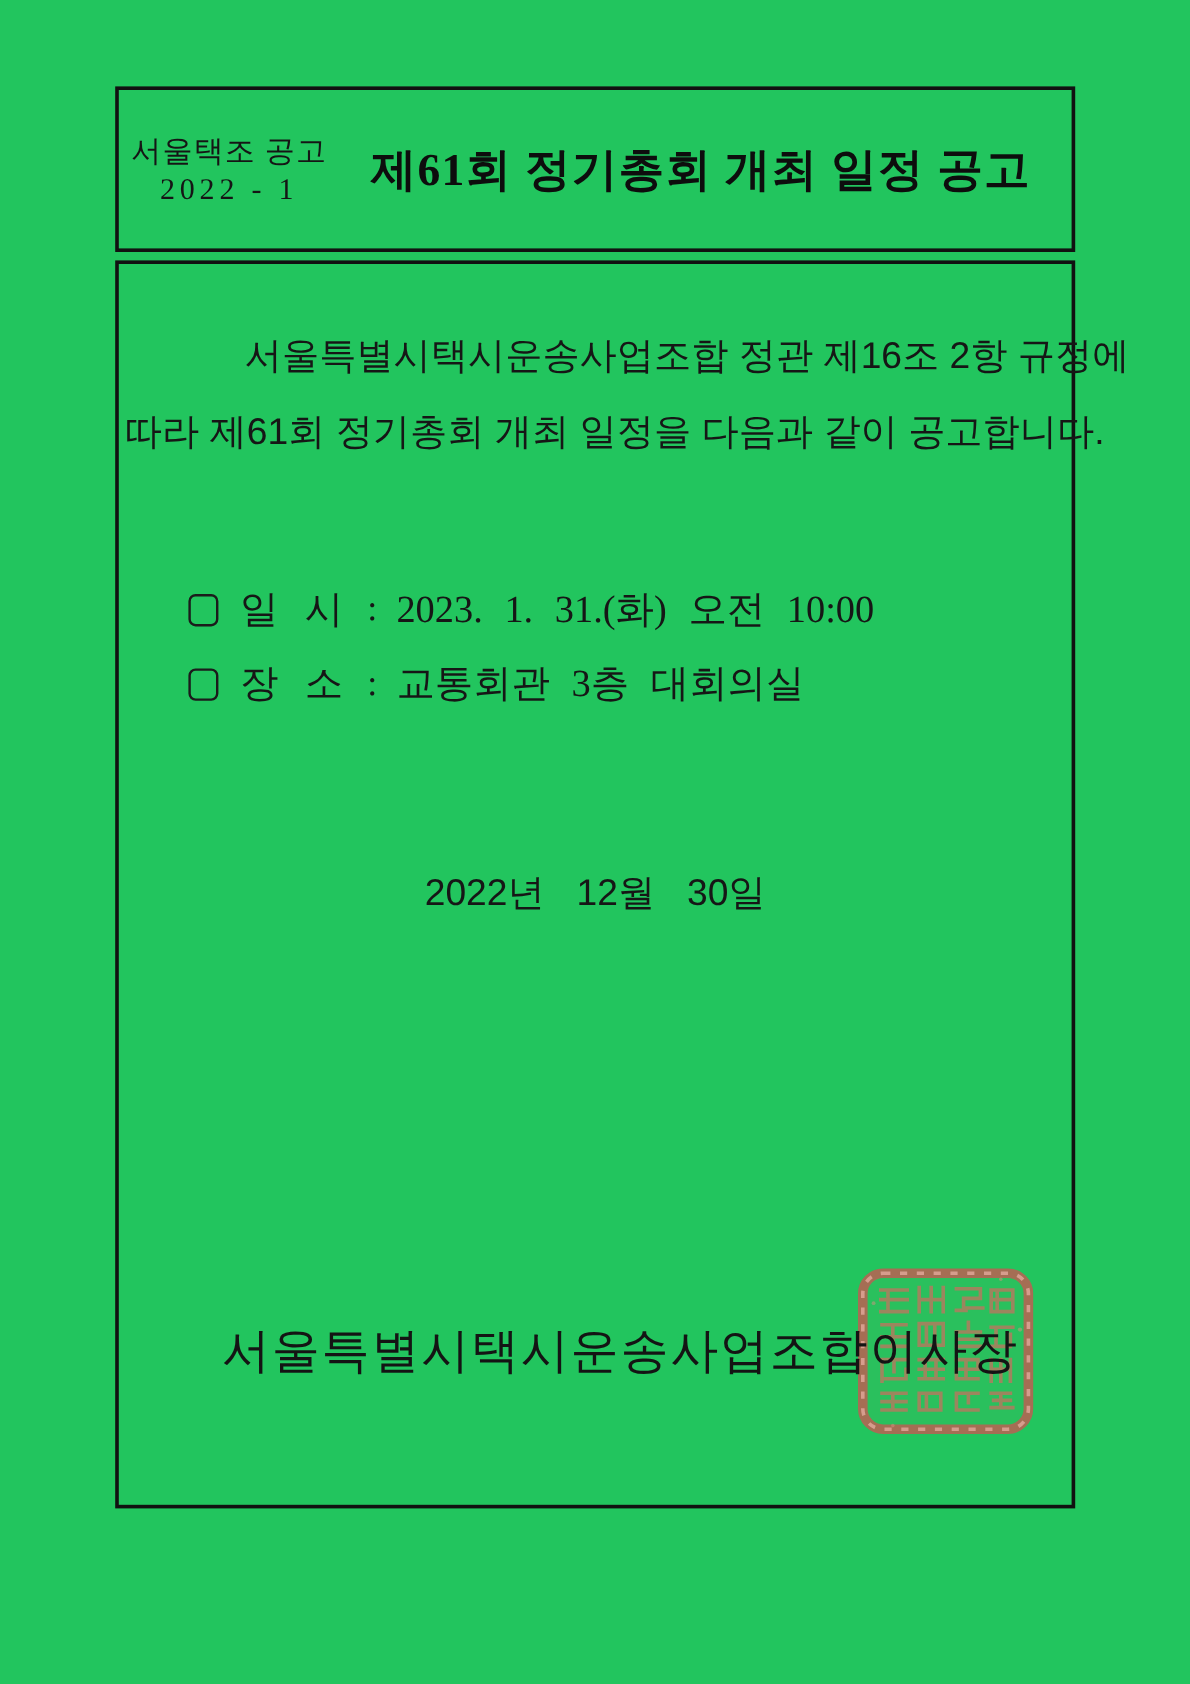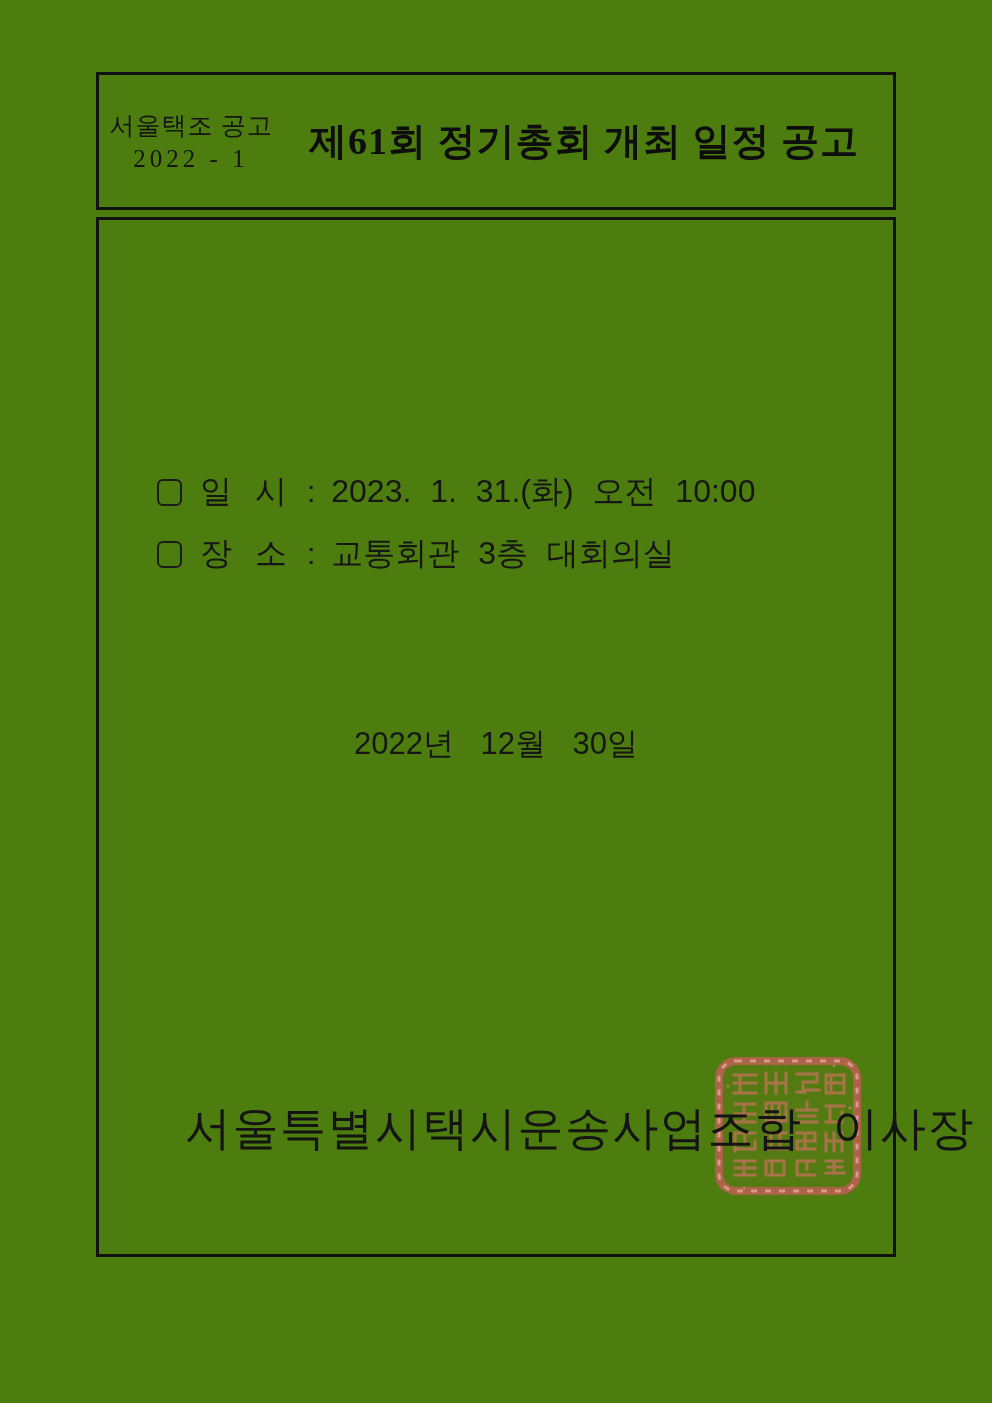--- a/index.html
+++ b/index.html
@@ -1,21 +1,21 @@
 <!DOCTYPE html>
 <html><head>
 <meta charset="utf-8">
 <style>
   * { margin: 0; padding: 0; box-sizing: border-box; }
   html, body { background: #ffffff; }
   .page {
     position: relative;
     width: 992px;
     height: 1403px;
-    background: #4d7c0f;
+    background: #22c55e;
     color: #111111;
     font-family: "Liberation Sans", "DejaVu Sans", sans-serif;
     overflow: hidden;
   }
   
   .header-box {
     position: absolute;
     left: 96px; top: 72px;
     width: 800px; height: 138px;
     border: 3px solid #111;
@@ -72,23 +72,24 @@
   .intro .p-line {
     display: block;
     text-align: justify;
     text-align-last: justify;
     white-space: nowrap;
   }
   .intro .p-line.first { text-indent: 100px; }
   
   .items {
     position: absolute;
-    top: 252px; left: 58px;
+    top: 268px; left: 58px;
     font-size: 32px;
     color: #161616;
+    font-family: Liberation Serif, serif;
   }
   .item-row {
     display: flex;
     align-items: center;
     height: 40px;
     margin-bottom: 22px;
     word-spacing: 10px;
     white-space: nowrap;
   }
   .checkbox {
@@ -109,27 +110,27 @@
     font-size: 31px;
     word-spacing: 18px;
     color: #161616;
   }
   
   .signature {
     position: absolute;
     top: 878px; left: 86px;
     display: flex;
     align-items: baseline;
-    font-size: 46px;
+    font-size: 40px;
     letter-spacing: 1.5px;
     color: #141414;
     z-index: 2;
     white-space: nowrap;
   }
-  .signature .role { margin-left: 30px; }
+  .signature .role { }
   .seal {
     position: absolute;
     left: 615px; top: 836px;
     width: 148px; height: 140px;
     z-index: 1;
   }
 </style>
 </head>
 <body>
 
@@ -138,20 +139,24 @@
   <div class="header-box">
     <div class="notice-no">
       <span class="line1">서울택조 공고</span>
       <span class="line2">2022 - 1</span>
     </div>
     <div class="notice-title">제61회 정기총회 개최 일정 공고</div>
   </div>
 
   <div class="body-box">
 
+    <div class="intro">
+      <span class="p-line first">서울특별시택시운송사업조합 정관 제16조 2항 규정에</span>
+      <span class="p-line">따라 제61회 정기총회 개최 일정을 다음과 같이 공고합니다.</span>
+    </div>
 
     <div class="items">
       <div class="item-row">
         <span class="checkbox"></span>
         <span class="item-label">일 시</span>
         <span class="item-colon">:</span>
         <span class="item-value">2023. 1. 31.(화) 오전 10:00</span>
       </div>
       <div class="item-row">
         <span class="checkbox"></span>

